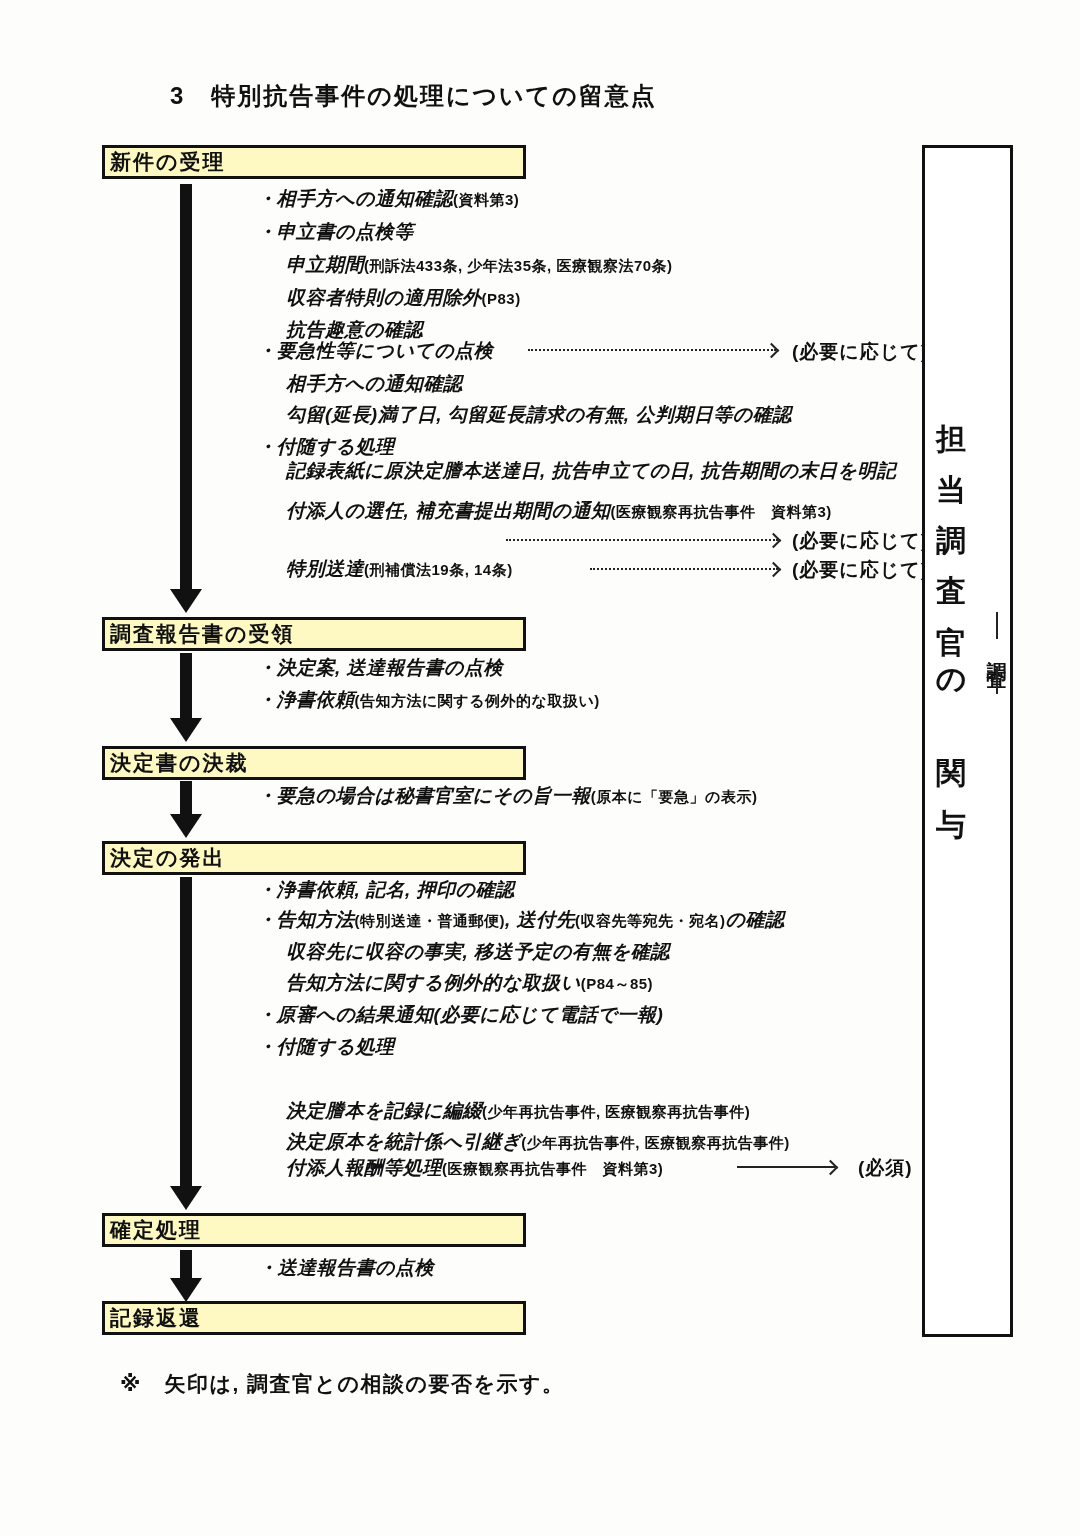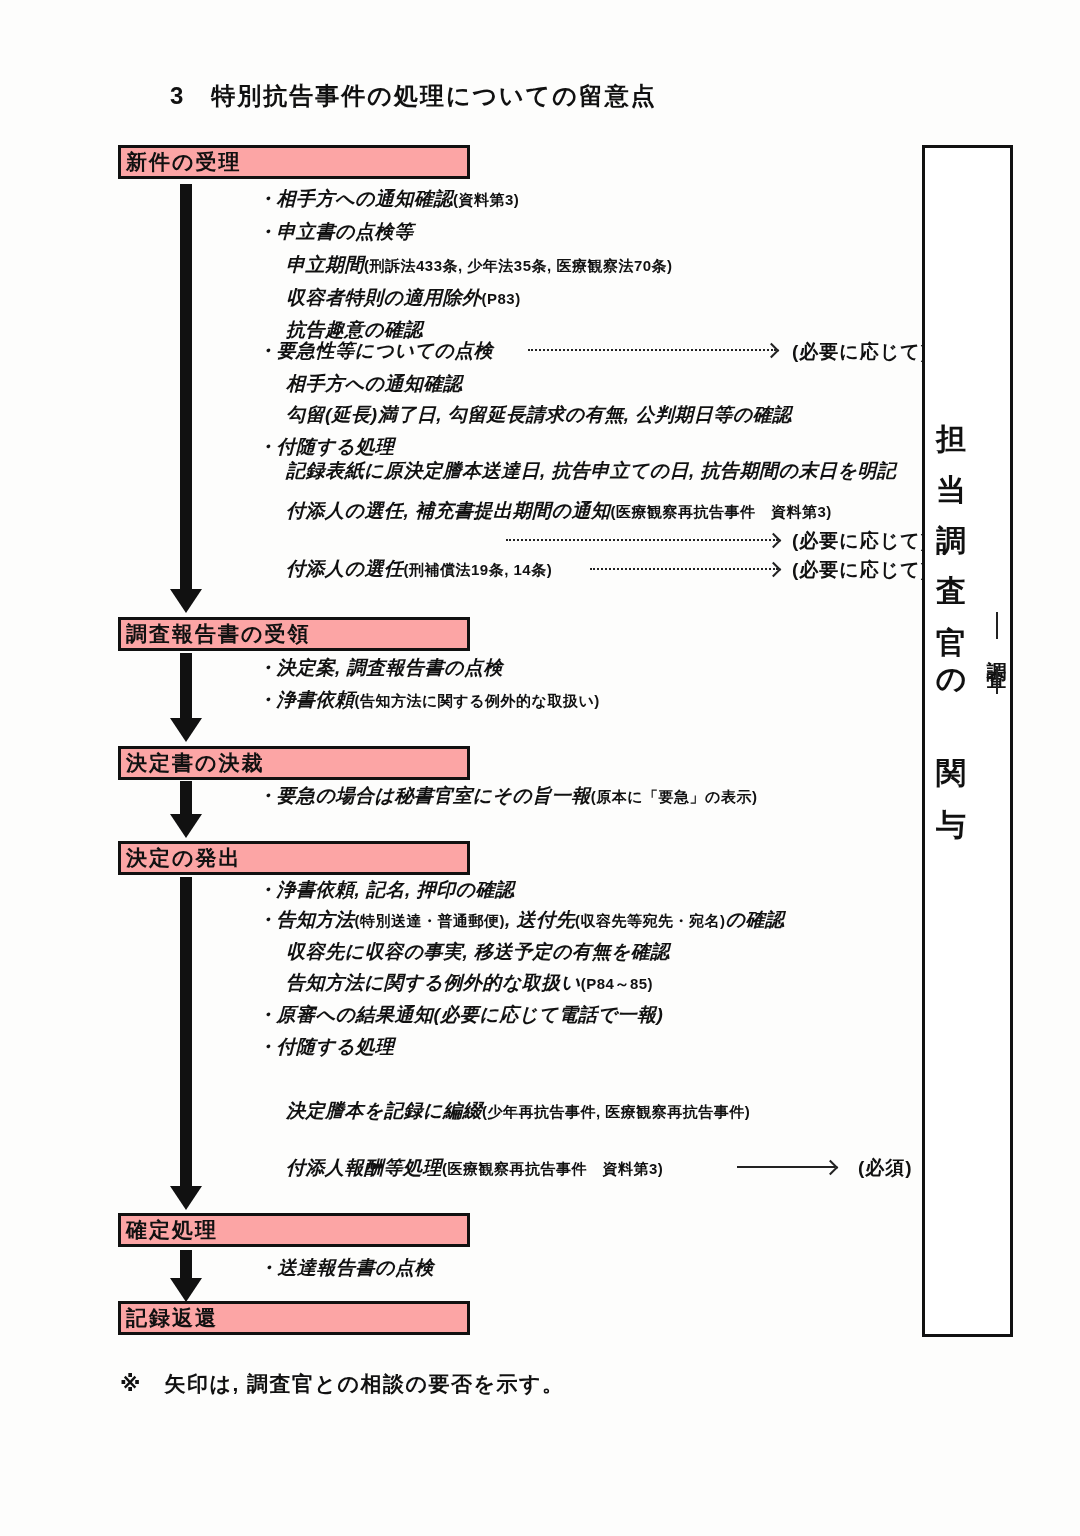--- a/index.html
+++ b/index.html
@@ -2,21 +2,21 @@
 <html><head>
 <meta charset="utf-8">
 <style>
   html,body{margin:0;padding:0;background:#e9e9e7;}
   .page{
     position:relative;width:1080px;height:1536px;background:#fdfdfc;
     font-family:"Liberation Sans","DejaVu Sans",sans-serif;color:#111;
     margin:0 auto;overflow:hidden;
   }
   .title{position:absolute;left:126px;top:80px;font-size:24px;font-weight:bold;letter-spacing:2px;white-space:nowrap;margin-left:44px;}
-  .hbox{position:absolute;left:118px;width:352px;height:34px;border:3px solid #111;box-sizing:border-box;background:#fca5a5;display:flex;align-items:center;}
+  .hbox{position:absolute;left:102px;width:424px;height:34px;border:3px solid #111;box-sizing:border-box;background:#fef9c3;display:flex;align-items:center;}
   .hbox span{font-size:21px;font-weight:bold;padding-left:5px;letter-spacing:2px;white-space:nowrap;}
   .line{position:absolute;white-space:nowrap;font-weight:600;letter-spacing:0.5px;}
   .line .m{font-size:19px;font-style:italic;}
   .line .n{font-size:15px;}
   .varrow{position:absolute;left:180px;width:12px;background:#111;}
   .vhead{position:absolute;left:170px;width:0;height:0;border-left:16px solid transparent;border-right:16px solid transparent;border-top:24px solid #111;}
   .darrow{position:absolute;height:0;border-top:2px dotted #222;}
   .sarrow{position:absolute;height:0;border-top:2px solid #222;}
   .darrow::after,.sarrow::after{
     content:"";position:absolute;right:-1px;top:-6px;width:9px;height:9px;
@@ -75,34 +75,35 @@
   <div class="line" style="left:257px;top:219px"><span class="m">・申立書の点検等</span></div>
   <div class="line" style="left:286px;top:252px"><span class="m">申立期間</span><span class="n">(刑訴法433条, 少年法35条, 医療観察法70条)</span></div>
   <div class="line" style="left:286px;top:285px"><span class="m">収容者特則の適用除外</span><span class="n">(P83)</span></div>
   <div class="line" style="left:286px;top:317px"><span class="m">抗告趣意の確認</span></div>
   <div class="line" style="left:257px;top:338px"><span class="m">・要急性等についての点検</span></div>
   <div class="line" style="left:286px;top:371px"><span class="m">相手方への通知確認</span></div>
   <div class="line" style="left:286px;top:402px"><span class="m">勾留(延長)満了日, 勾留延長請求の有無, 公判期日等の確認</span></div>
   <div class="line" style="left:257px;top:434px"><span class="m">・付随する処理</span></div>
   <div class="line" style="left:286px;top:458px"><span class="m">記録表紙に原決定謄本送達日, 抗告申立ての日, 抗告期間の末日を明記</span></div>
   <div class="line" style="left:286px;top:498px"><span class="m">付添人の選任, 補充書提出期間の通知</span><span class="n">(医療観察再抗告事件　資料第3)</span></div>
-  <div class="line" style="left:286px;top:556px"><span class="m">付添人の選任</span><span class="n">(刑補償法19条, 14条)</span></div>
+  <div class="line" style="left:286px;top:556px"><span class="m">特別送達</span><span class="n">(刑補償法19条, 14条)</span></div>
 
-  <div class="line" style="left:257px;top:655px"><span class="m">・決定案, 調査報告書の点検</span></div>
+  <div class="line" style="left:257px;top:655px"><span class="m">・決定案, 送達報告書の点検</span></div>
   <div class="line" style="left:257px;top:687px"><span class="m">・浄書依頼</span><span class="n">(告知方法に関する例外的な取扱い)</span></div>
 
   <div class="line" style="left:257px;top:783px"><span class="m">・要急の場合は秘書官室にその旨一報</span><span class="n">(原本に「要急」の表示)</span></div>
 
   <div class="line" style="left:257px;top:877px"><span class="m">・浄書依頼, 記名, 押印の確認</span></div>
   <div class="line" style="left:257px;top:907px"><span class="m">・告知方法</span><span class="n">(特別送達・普通郵便)</span><span class="m">, 送付先</span><span class="n">(収容先等宛先・宛名)</span><span class="m">の確認</span></div>
   <div class="line" style="left:286px;top:939px"><span class="m">収容先に収容の事実, 移送予定の有無を確認</span></div>
   <div class="line" style="left:286px;top:970px"><span class="m">告知方法に関する例外的な取扱い</span><span class="n">(P84～85)</span></div>
   <div class="line" style="left:257px;top:1002px"><span class="m">・原審への結果通知(必要に応じて電話で一報)</span></div>
   <div class="line" style="left:257px;top:1034px"><span class="m">・付随する処理</span></div>
   <div class="line" style="left:286px;top:1098px"><span class="m">決定謄本を記録に編綴</span><span class="n">(少年再抗告事件, 医療観察再抗告事件)</span></div>
+  <div class="line" style="left:286px;top:1129px"><span class="m">決定原本を統計係へ引継ぎ</span><span class="n">(少年再抗告事件, 医療観察再抗告事件)</span></div>
   <div class="line" style="left:286px;top:1155px"><span class="m">付添人報酬等処理</span><span class="n">(医療観察再抗告事件　資料第3)</span></div>
 
   <div class="line" style="left:258px;top:1255px"><span class="m">・送達報告書の点検</span></div>
 
   <div class="darrow" style="left:528px;top:349px;width:248px"></div>
   <div class="alabel" style="left:792px;top:339px">(必要に応じて)</div>
 
   <div class="darrow" style="left:506px;top:539px;width:272px"></div>
   <div class="alabel" style="left:792px;top:528px">(必要に応じて)</div>
 

